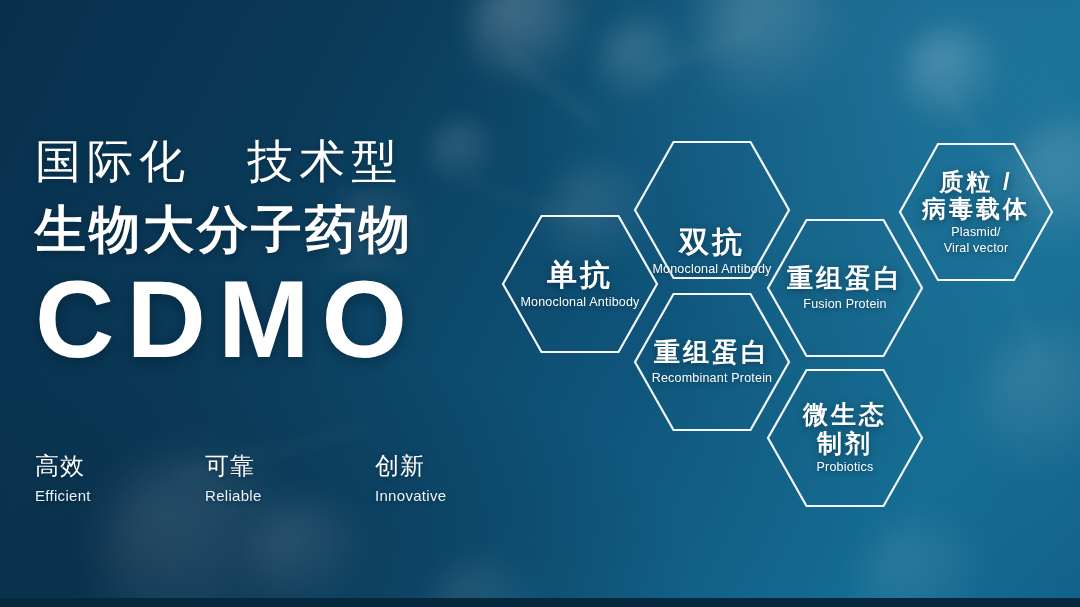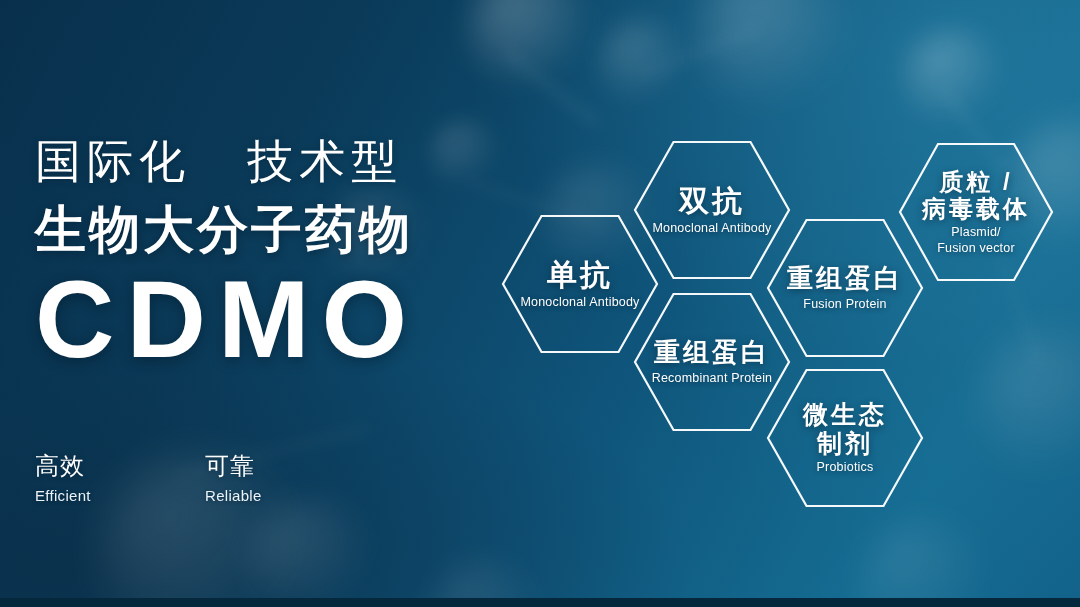--- a/index.html
+++ b/index.html
@@ -111,33 +111,37 @@
 
   <div class="taglines" id="taglineRow">
       <div class="tag">
         <div class="cn">高效</div>
         <div class="en">Efficient</div>
       </div>
       <div class="tag">
         <div class="cn">可靠</div>
         <div class="en">Reliable</div>
       </div>
+      <div class="tag">
+        <div class="cn">创新</div>
+        <div class="en">Innovative</div>
+      </div>
     </div>
 
   <div class="hexwrap" id="hexWrap">
       <div class="hex" style="left: 503px; top: 216px; width: 154px; height: 136px;">
         <svg viewBox="0 0 154 136" preserveAspectRatio="none">
           <polygon points="38.5,0.0 115.5,0.0 154.0,68.0 115.5,136.0 38.5,136.0 0.0,68.0" fill="none" stroke="#ffffff" stroke-width="2.2" stroke-linejoin="miter" opacity="0.96"></polygon>
         </svg>
         <div class="htext">
           <div class="cn" style="font-size: 30px; white-space: pre-line;">单抗</div>
           <div class="en" style="font-size: 12.5px; white-space: pre-line;">Monoclonal Antibody</div>
         </div>
       </div>
-      <div class="hex" style="left: 635px; top: 142px; width: 154px; height: 136px;">
+      <div class="hex" style="left: 635px; top: 142px; width: 154px; height: 136px; justify-content: flex-end;">
         <svg viewBox="0 0 154 136" preserveAspectRatio="none">
           <polygon points="38.5,0.0 115.5,0.0 154.0,68.0 115.5,136.0 38.5,136.0 0.0,68.0" fill="none" stroke="#ffffff" stroke-width="2.2" stroke-linejoin="miter" opacity="0.96"></polygon>
         </svg>
         <div class="htext">
           <div class="cn" style="font-size: 30px; white-space: pre-line;">双抗</div>
           <div class="en" style="font-size: 12.5px; white-space: pre-line;">Monoclonal Antibody</div>
         </div>
       </div>
       <div class="hex" style="left: 635px; top: 294px; width: 154px; height: 136px;">
         <svg viewBox="0 0 154 136" preserveAspectRatio="none">
@@ -168,18 +172,18 @@
         </div>
       </div>
       <div class="hex" style="left: 900px; top: 144px; width: 152px; height: 136px;">
         <svg viewBox="0 0 152 136" preserveAspectRatio="none">
           <polygon points="38.0,0.0 114.0,0.0 152.0,68.0 114.0,136.0 38.0,136.0 0.0,68.0" fill="none" stroke="#ffffff" stroke-width="2.2" stroke-linejoin="miter" opacity="0.96"></polygon>
         </svg>
         <div class="htext">
           <div class="cn" style="font-size: 24px; white-space: pre-line;">质粒 /
 病毒载体</div>
           <div class="en" style="font-size: 12.5px; white-space: pre-line;">Plasmid/
-Fusion vector</div>
+Viral vector</div>
         </div>
       </div>
     </div>
 
 </div>
 
 </body></html>

